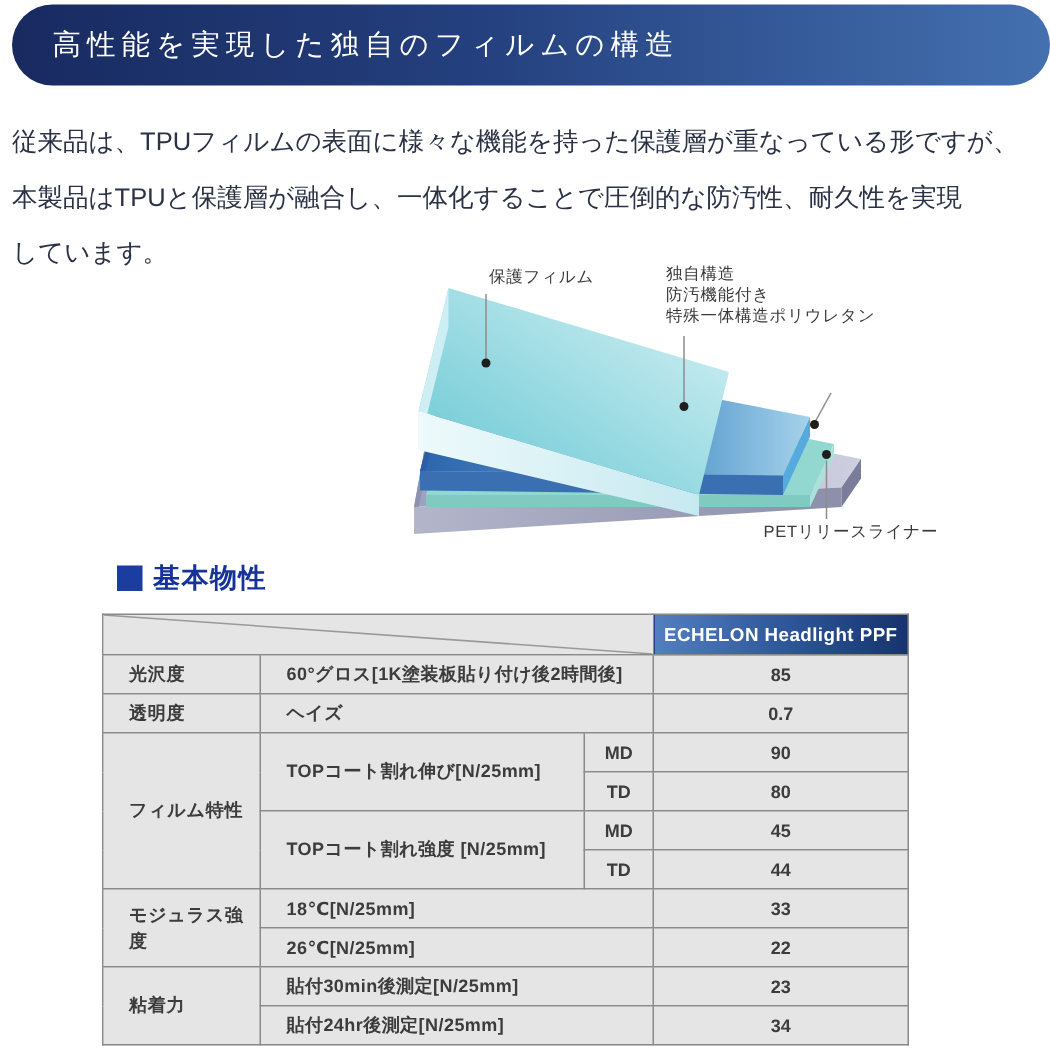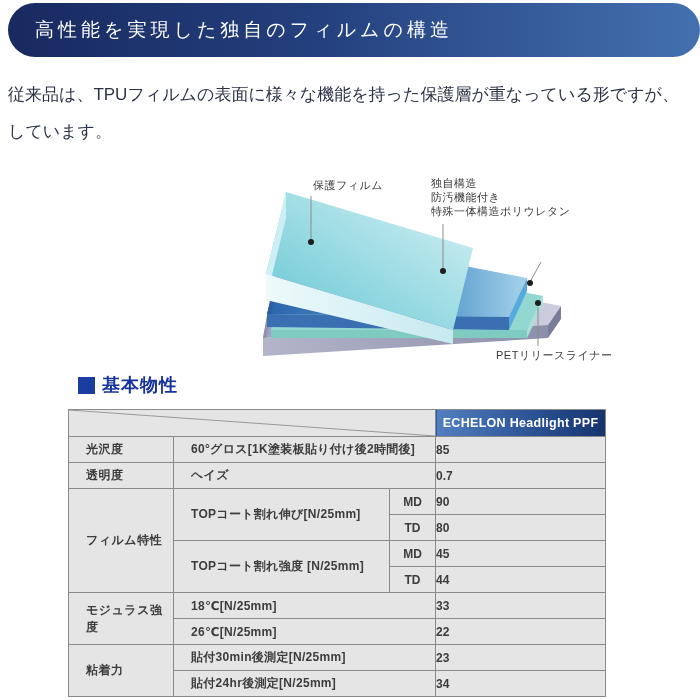--- a/index.html
+++ b/index.html
@@ -19,21 +19,21 @@
     font-family:"DejaVu Serif","Liberation Serif",serif;
     color:#ffffff; font-size:19px; font-weight:500; letter-spacing:4px;
     white-space:nowrap;
   }
   
   .intro {
     position:absolute; left:8px; top:76px; width:688px;
     font-size:17px; line-height:37px; color:#2b3245; font-weight:500;
   }
   
-  .diagram { position:absolute; left:3px; top:170px; width:564px; height:210px; }
+  .diagram { position:absolute; left:16px; top:170px; width:564px; height:210px; }
   .diagram svg { position:absolute; left:0; top:0; }
   .dlabel {
     position:absolute; font-size:11px; line-height:14px; color:#3a3a3a;
     white-space:nowrap; letter-spacing:0.5px;
   }
   
   .section-head {
     position:absolute; left:78px; top:373px; display:flex; align-items:center;
   }
   .section-bullet { width:17px; height:17px; background:#1c3da0; margin-right:7px; }
@@ -44,38 +44,39 @@
     border-collapse:collapse; table-layout:fixed;
     font-size:12px; font-weight:600; color:#3c3c3c;padding-left:24px;
   }
   .spec-table td {
     border:1px solid #8a8a8a; height:26px; padding:0;
     vertical-align:middle; background:#e5e5e5;
   }
   .spec-table td.cat   { padding-left:17px; letter-spacing:0.5px; }
   .spec-table td.test  { padding-left:17px; letter-spacing:0.3px; }
   .spec-table td.dir   { text-align:center; }
-  .spec-table td.val   { }
+  .spec-table td.val   { text-align:center; }
   .spec-table td.diag-cell { position:relative; padding:0; }
   .spec-table td.diag-cell svg { display:block; width:100%; height:26px; }
   .spec-table td.prod-head {
     background:linear-gradient(90deg,#527fc0 0%,#2c5496 55%,#16336e 100%);
     color:#ffffff; text-align:center; font-weight:bold; font-size:12.5px;
     letter-spacing:0.3px;
   }
 </style>
 </head>
 <body>
 
 <div class="banner">
   <div class="banner-title">高性能を実現した独自のフィルムの構造</div>
 </div>
 
 <div class="intro">
   <div>従来品は、TPUフィルムの表面に様々な機能を持った保護層が重なっている形ですが、</div>
+  <div>本製品はTPUと保護層が融合し、一体化することで圧倒的な防汚性、耐久性を実現</div>
   <div>しています。</div>
 </div>
 
 <div class="diagram">
   <svg width="700" height="210" viewBox="0 0 700 210">
     <defs>
       <linearGradient id="gCyanTop" x1="0" y1="1" x2="1" y2="0">
         <stop offset="0" stop-color="#64c6d2"></stop>
           <stop offset="1" stop-color="#d7f2f5"></stop>
       </linearGradient>

